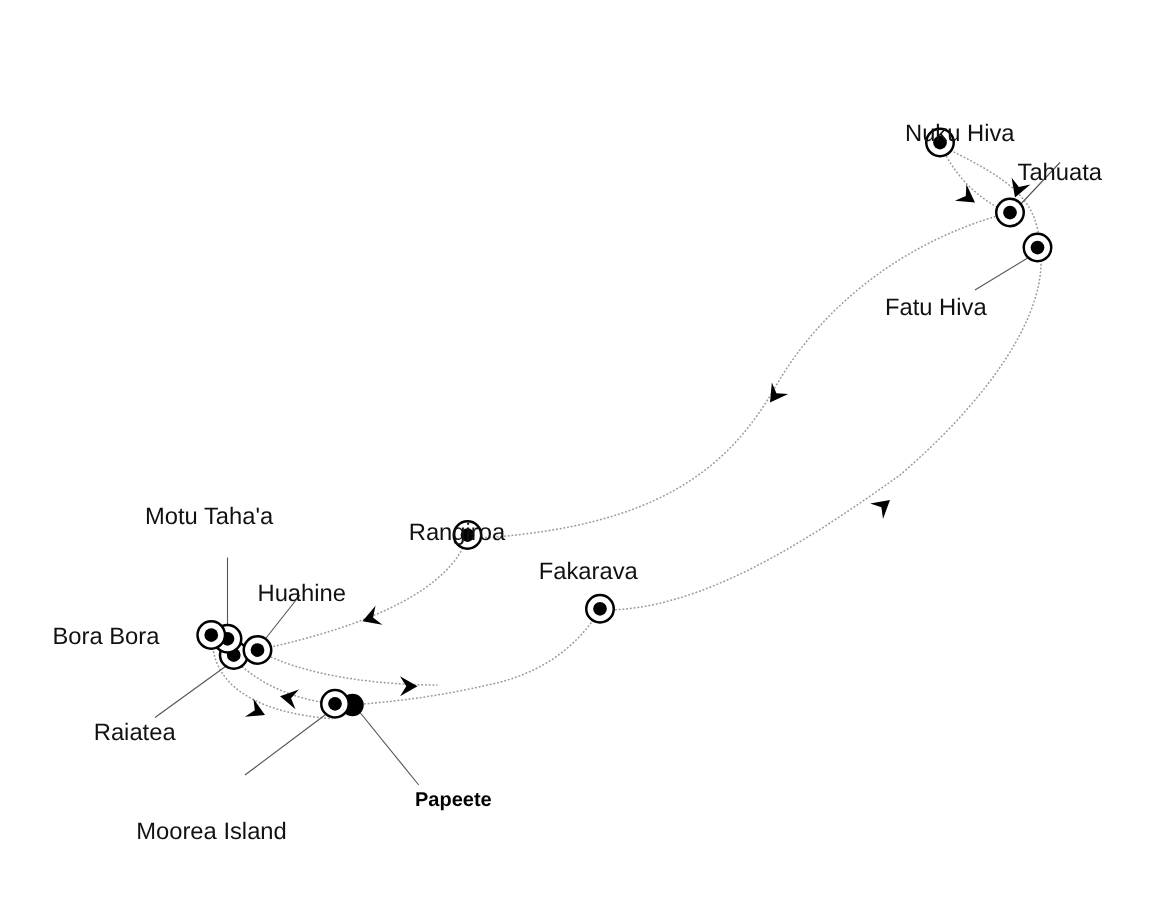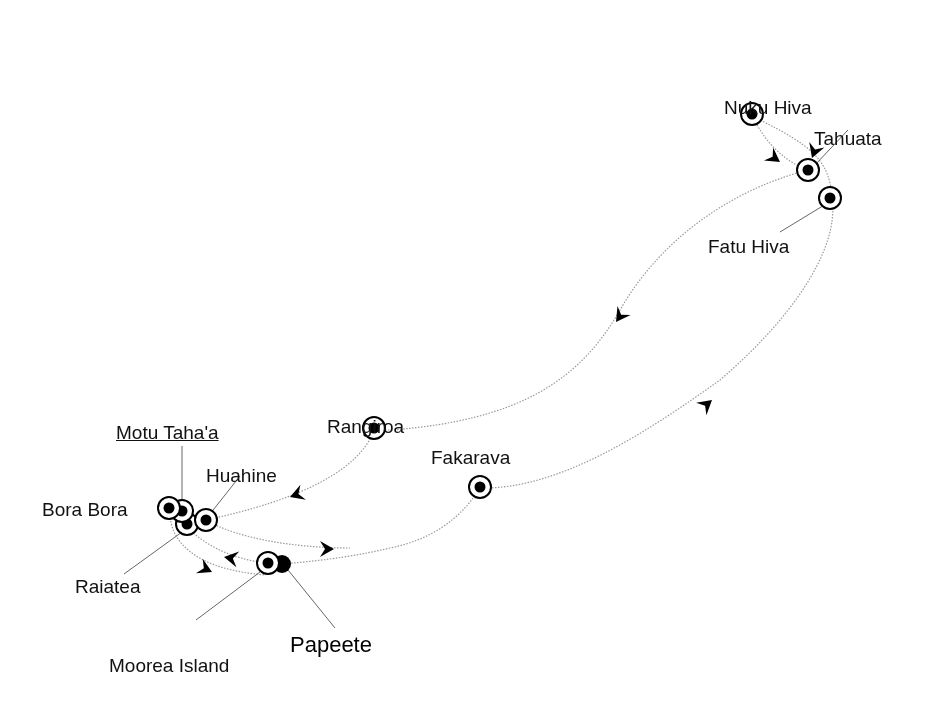--- a/index.html
+++ b/index.html
@@ -1,19 +1,19 @@
 <!DOCTYPE html>
 <html><head>
 <meta charset="utf-8">
 <style>
   html, body { margin:0; padding:0; background:#ffffff; }
   body { width:936px; height:720px; position:relative; overflow:hidden; font-family:"Liberation Sans", sans-serif; }
   svg { position:absolute; left:0; top:0; }
   .lbl { position:absolute; font-size:19px; color:#111; white-space:nowrap; font-family:"Liberation Sans", sans-serif; }
-  .lbl.big { font-size:22px; font-weight:normal; color:#000; }
+  .lbl.big { font-size:16px; font-weight:bold; color:#000;margin-left:42px; }
   .route { fill:none; stroke:#9a9a9a; stroke-width:1.2; stroke-dasharray:1.5 1.5; }
   .leader { stroke:#555; stroke-width:0.9; fill:none; }
 </style>
 </head>
 <body>
 
 <svg width="936" height="720" viewBox="0 0 936 720">
 
   <g>
     <path class="route" d="M282,564 C330,560 360,555 390,548 C430,540 460,520 480,488"></path>
@@ -93,18 +93,18 @@
         <circle cx="268" cy="563" r="5.5" fill="#000"></circle>
       </g>
   </g>
 </svg>
 
 <div class="lbl" style="left:724px; top:97px;">Nuku Hiva</div>
 <div class="lbl" style="left:814px; top:108px;margin-top:20px;">Tahuata</div>
 <div class="lbl" style="left:708px; top:236px;">Fatu Hiva</div>
 <div class="lbl" style="left:327px; top:386px;margin-top:30px;">Rangiroa</div>
 <div class="lbl" style="left:431px; top:447px;">Fakarava</div>
-<div class="lbl" style="left:116px; top:422px;text-decoration:underline;">Motu Taha'a</div>
+<div class="lbl" style="left:116px; top:403px;">Motu Taha'a</div>
 <div class="lbl" style="left:206px; top:465px;">Huahine</div>
 <div class="lbl" style="left:42px;  top:499px;">Bora Bora</div>
 <div class="lbl" style="left:75px;  top:576px;">Raiatea</div>
 <div class="lbl" style="left:109px; top:655px;">Moorea Island</div>
 <div class="lbl big" style="left:290px; top:632px;">Papeete</div>
 
 </body></html>

